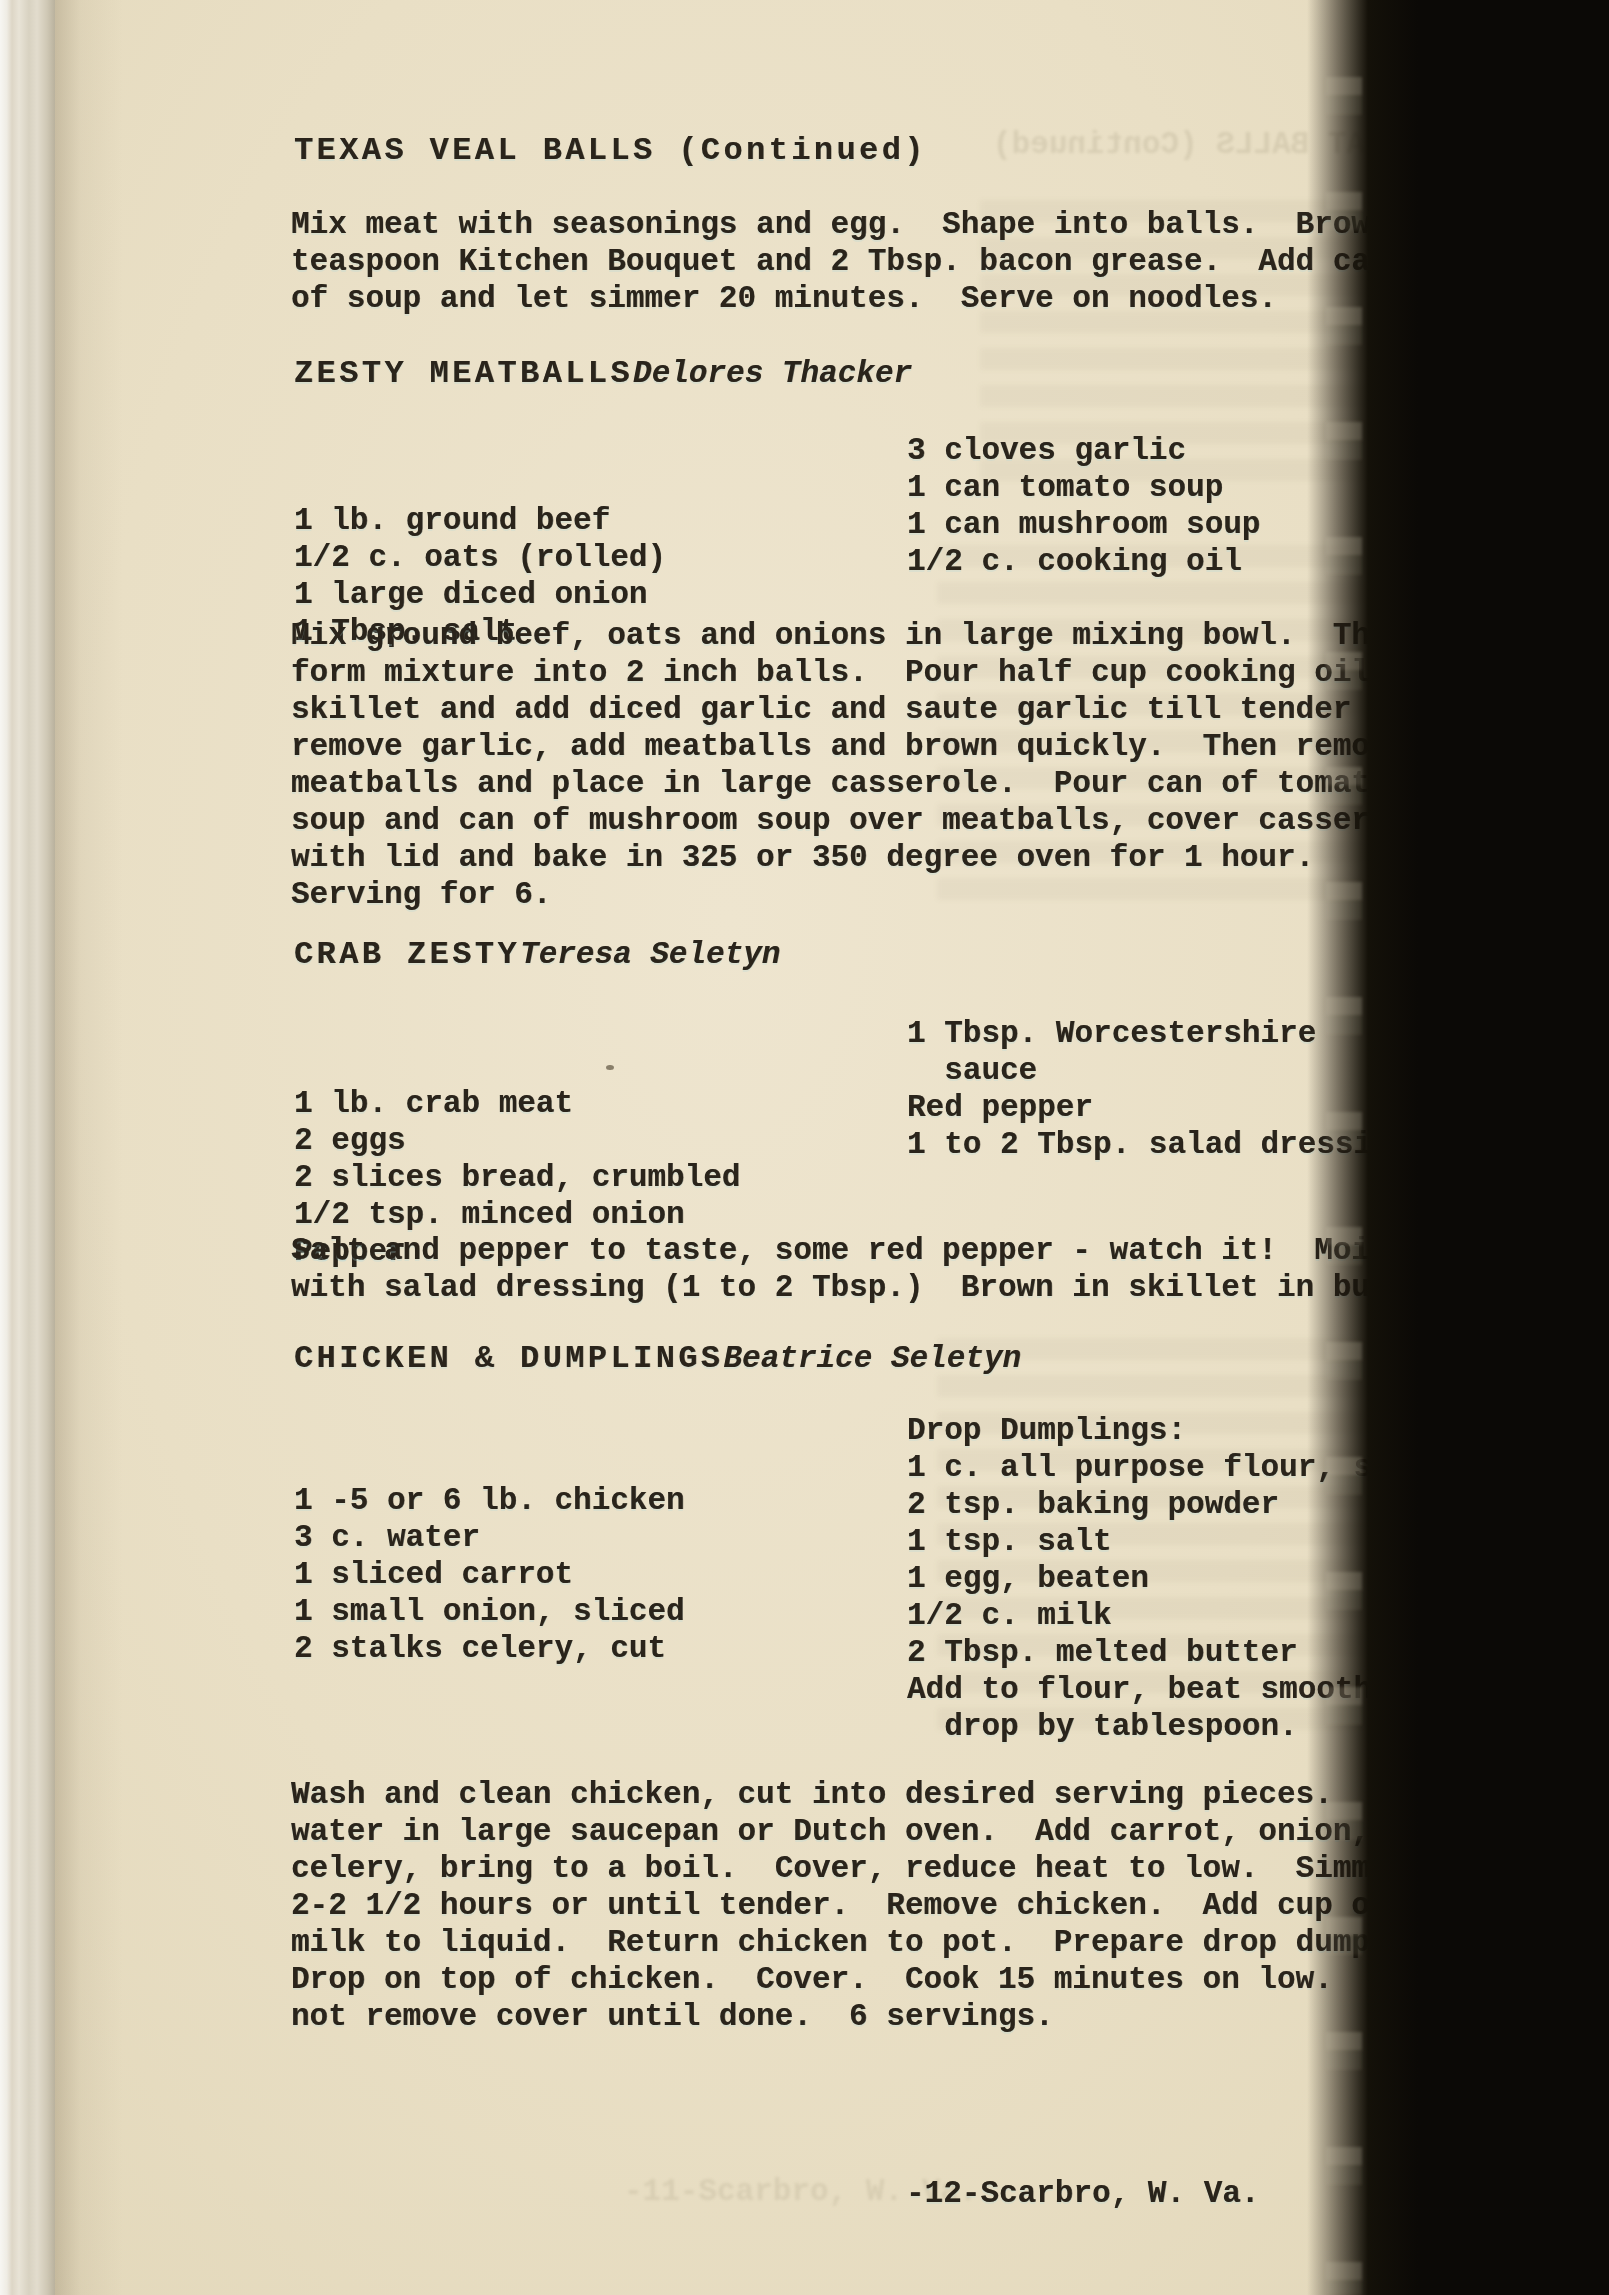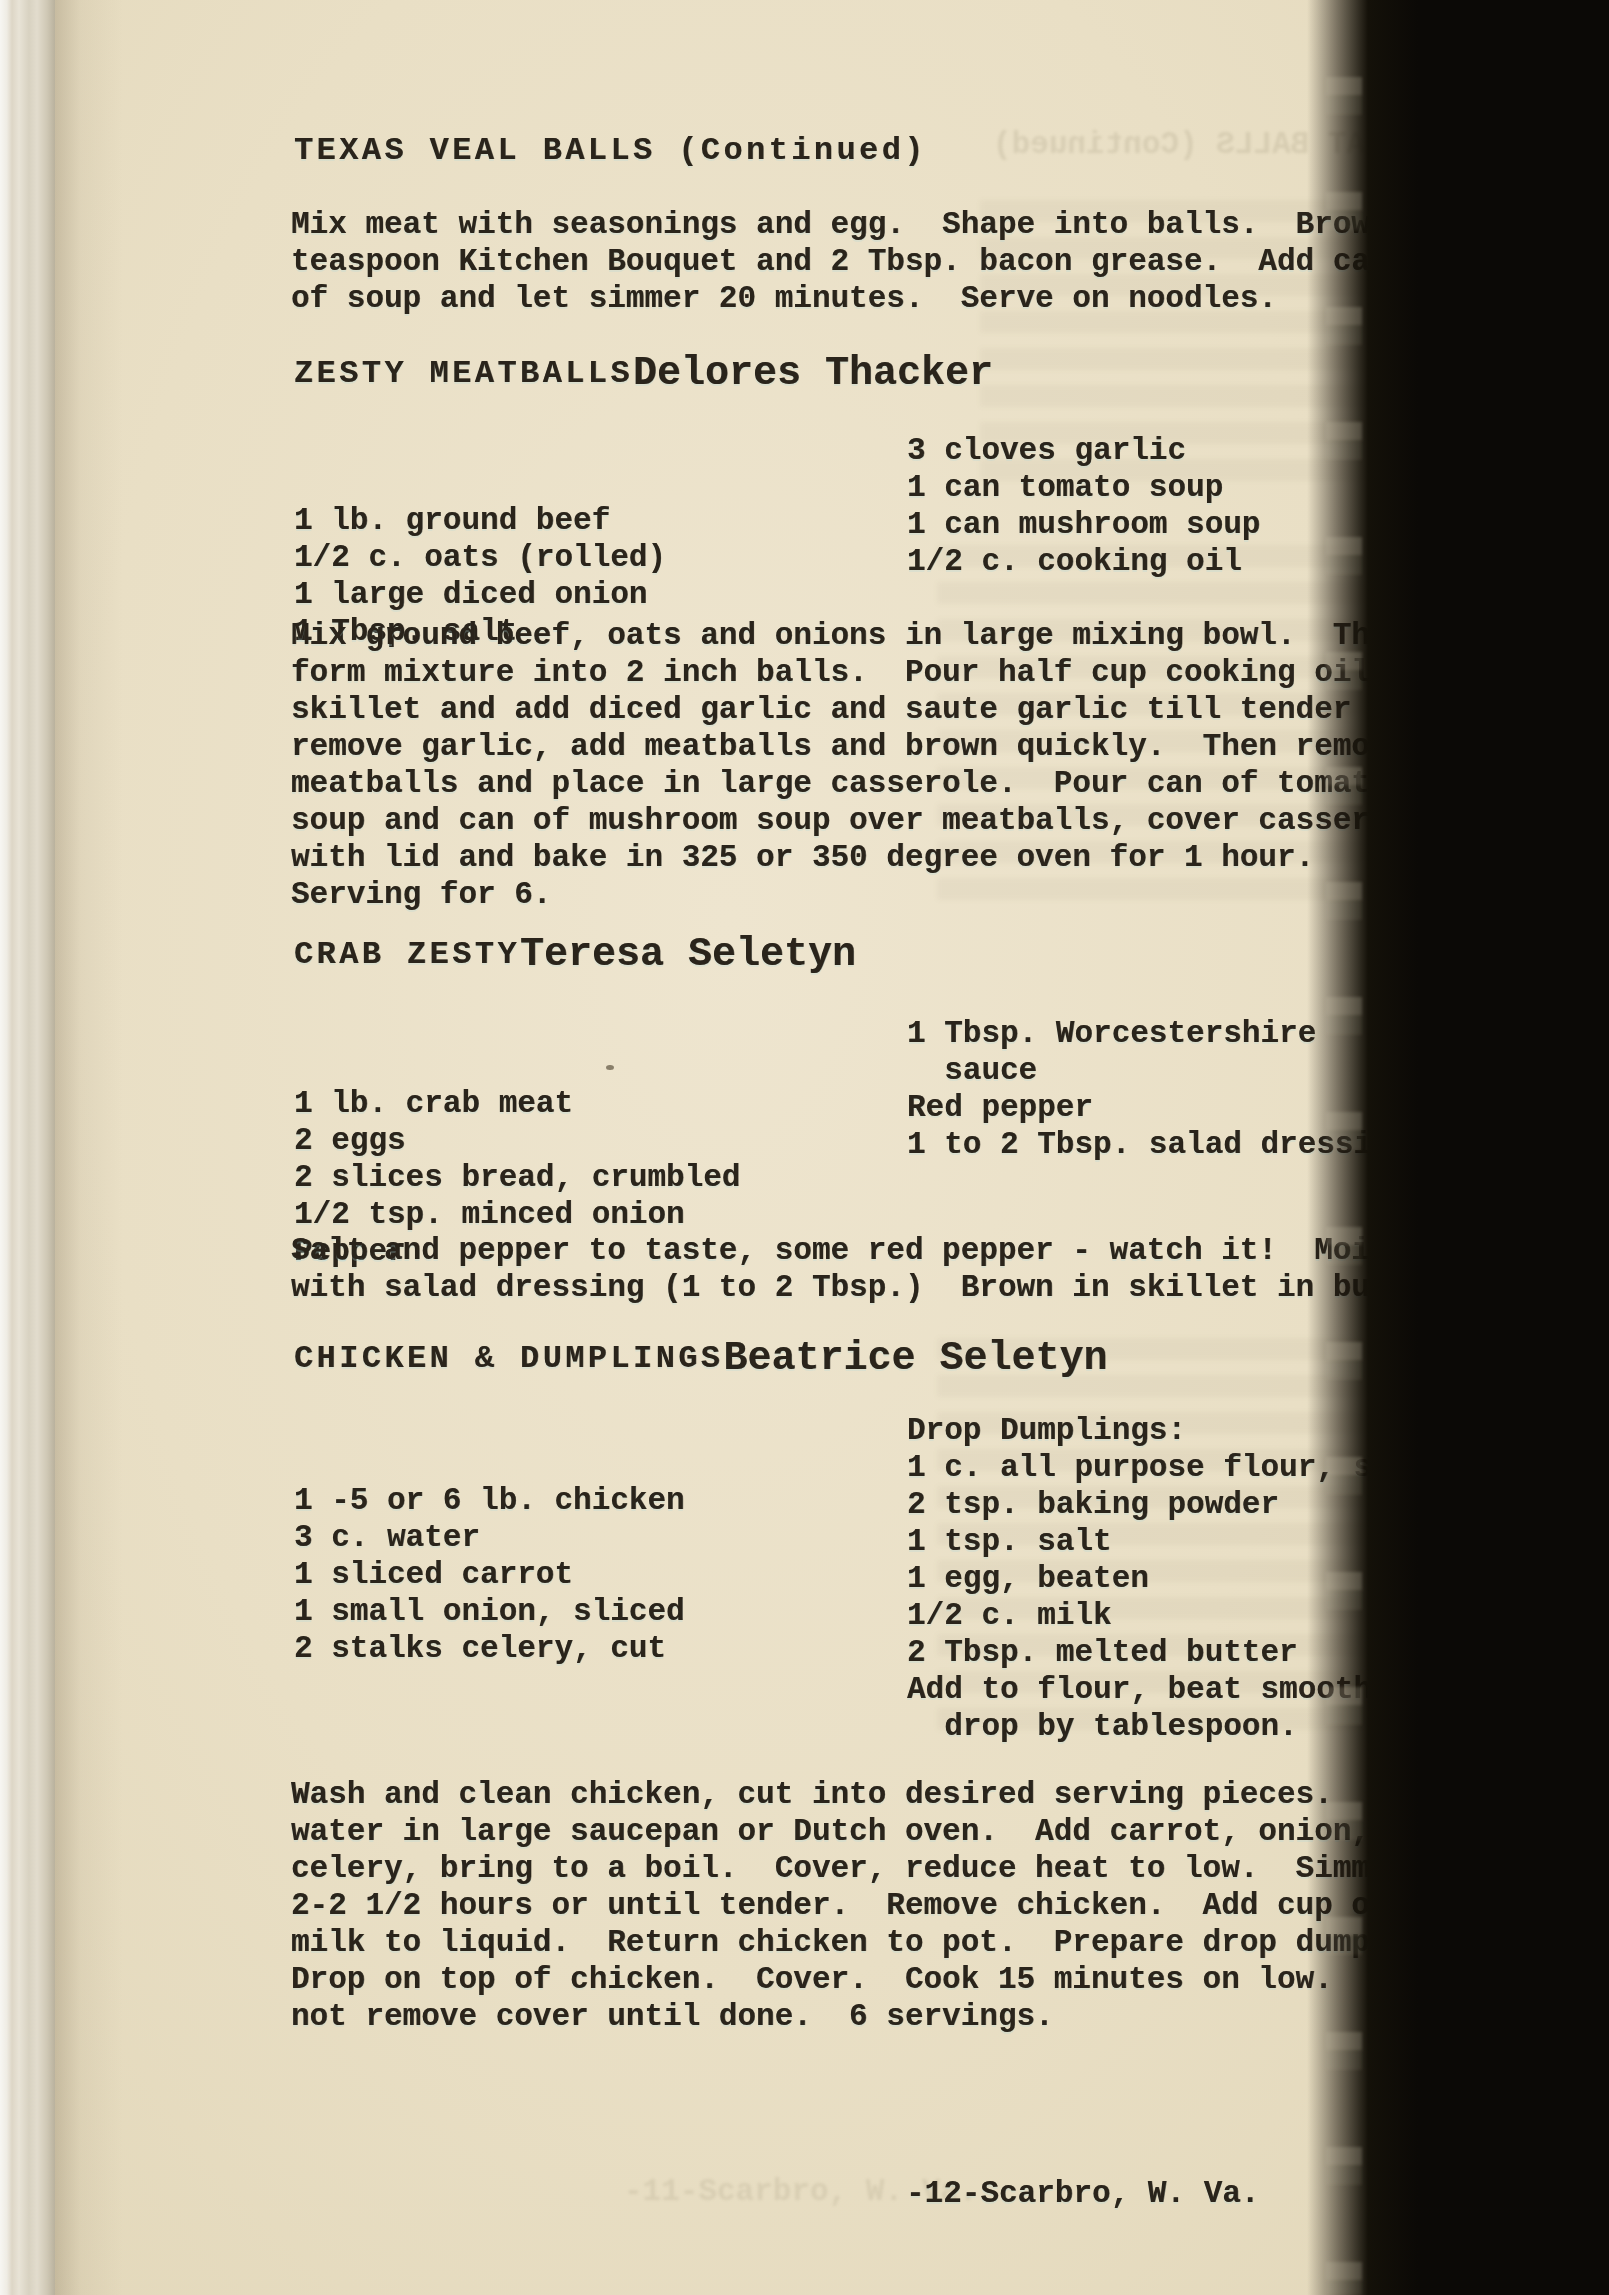--- a/index.html
+++ b/index.html
@@ -20,21 +20,21 @@
   .binding{position:absolute;right:0;top:0;width:111px;height:100%;
     background:linear-gradient(90deg,rgba(20,16,10,0) 0%,rgba(28,22,14,.55) 28%,#141109 55%,#0b0906 100%);}
   .teeth{position:absolute;left:19px;top:0;width:36px;height:100%;filter:blur(1.7px);
     background:repeating-linear-gradient(180deg,rgba(0,0,0,0) 0 77px,
       rgba(205,195,170,.22) 77px 95px,rgba(205,195,170,.08) 95px 115px);}
   
   .mono{position:absolute;white-space:pre;font:700 31px/37px "Liberation Mono","DejaVu Sans Mono",monospace;
         color:#2a241b;text-shadow:0 1.7px 0 rgba(170,215,218,.25),0.4px 0 0 rgba(42,36,27,.55);}
   .rhead{font-size:32px;letter-spacing:3.4px;}
   .hrow{display:flex;align-items:flex-start;width:1204px;}
-  .hrow .author{letter-spacing:0;font-size:40px;}
+  .hrow .author{letter-spacing:0;font-size:31px;font-style:italic;}
   .cols{width:1236px;}
   .col-r{position:absolute;left:613px;top:4px;}
   
   .ghost{position:absolute;white-space:pre;font:700 31px/37px "Liberation Mono","DejaVu Sans Mono",monospace;
          color:#7e7457;opacity:.16;filter:blur(1.7px);}
   .mirrored{transform:scaleX(-1);}
   .smudge{position:absolute;filter:blur(2.6px);opacity:.55;
     background:repeating-linear-gradient(180deg,rgba(120,108,82,.10) 0 22px,rgba(0,0,0,0) 22px 37px);}
   .speck{position:absolute;width:7.7px;height:5.1px;border-radius:50%;background:rgba(55,44,26,.55);}
 </style>

